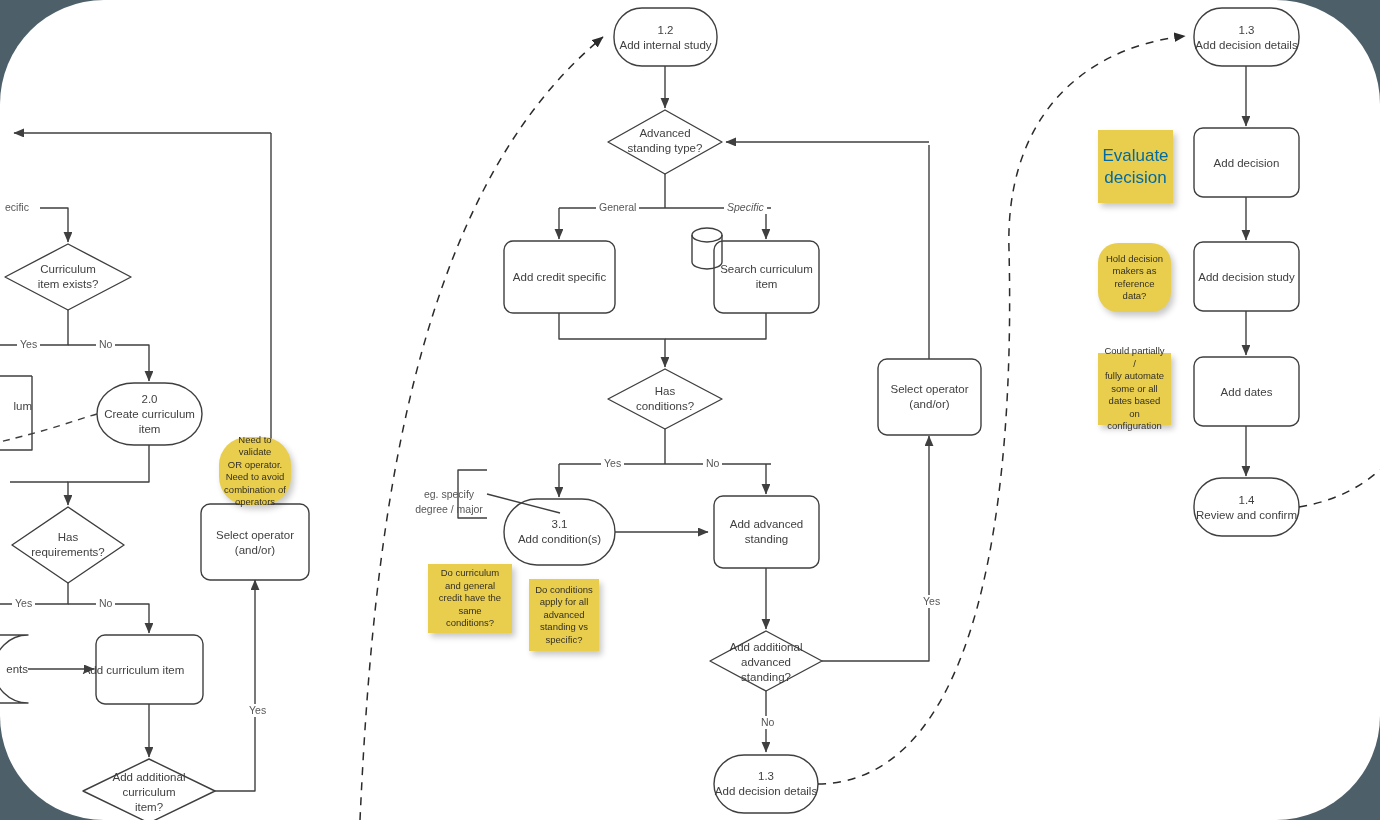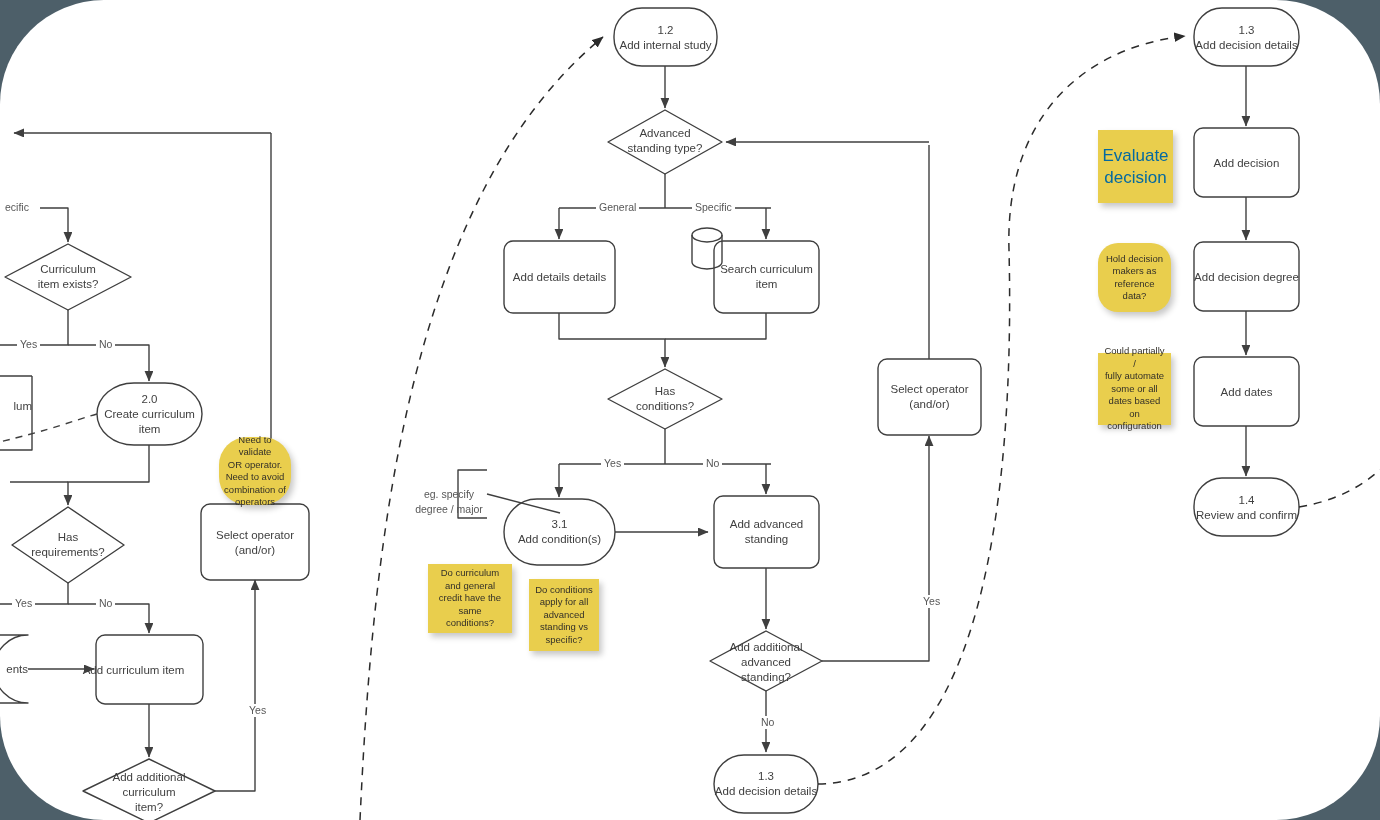--- a/index.html
+++ b/index.html
@@ -198,21 +198,21 @@
 Need to avoid
 combination of
 operators</div>
 
   <div class="nodelbl" style="left:614px;top:22px;width:103px;height:32px;">1.2
 Add internal study</div>
 
   <div class="nodelbl" style="left:610px;top:124px;width:110px;height:34px;">Advanced
 standing type?</div>
 
-  <div class="nodelbl" style="left:504px;top:268px;width:111px;height:18px;">Add details details</div>
+  <div class="nodelbl" style="left:504px;top:268px;width:111px;height:18px;">Add credit specific</div>
 
   <div class="nodelbl" style="left:714px;top:260px;width:105px;height:34px;">Search curriculum
 item</div>
 
   <div class="nodelbl" style="left:612px;top:382px;width:106px;height:34px;">Has
 conditions?</div>
 
   <div class="nodelbl" style="left:504px;top:516px;width:111px;height:32px;">3.1
 Add condition(s)</div>
 
@@ -226,41 +226,41 @@
   <div class="nodelbl" style="left:878px;top:380px;width:103px;height:34px;">Select operator
 (and/or)</div>
 
   <div class="nodelbl" style="left:714px;top:768px;width:104px;height:32px;">1.3
 Add decision details</div>
 
   <div class="nodelbl" style="left:410px;top:486px;width:78px;height:32px;color:#575757;font-size:10.5px;">eg. specify
 degree / major</div>
 
   <div class="edgelbl" style="left:596px;top:201px;">General</div>
-  <div class="edgelbl" style="left:692px;top:201px;">Specific</div>
+  <div class="edgelbl" style="left:724px;top:201px;font-style:italic;">Specific</div>
   <div class="edgelbl" style="left:601px;top:457px;">Yes</div>
   <div class="edgelbl" style="left:703px;top:457px;">No</div>
   <div class="edgelbl" style="left:920px;top:595px;">Yes</div>
   <div class="edgelbl" style="left:758px;top:716px;">No</div>
 
   <div class="note" style="left:428px;top:564px;width:84px;height:69px;">Do curriculum
 and general
 credit have the
 same
 conditions?</div>
   <div class="note" style="left:529px;top:579px;width:70px;height:72px;">Do conditions
 apply for all
 advanced
 standing vs
 specific?</div>
 
   <div class="nodelbl" style="left:1194px;top:22px;width:105px;height:32px;">1.3
 Add decision details</div>
   <div class="nodelbl" style="left:1194px;top:154px;width:105px;height:18px;">Add decision</div>
-  <div class="nodelbl" style="left:1190px;top:268px;width:113px;height:18px;">Add decision degree</div>
+  <div class="nodelbl" style="left:1190px;top:268px;width:113px;height:18px;">Add decision study</div>
   <div class="nodelbl" style="left:1194px;top:383px;width:105px;height:18px;">Add dates</div>
   <div class="nodelbl" style="left:1192px;top:492px;width:109px;height:32px;">1.4
 Review and confirm</div>
 
   <div class="note big" style="left:1098px;top:130px;width:75px;height:73px;">Evaluate
 decision</div>
   <div class="note" style="left:1098px;top:243px;width:73px;height:69px;border-radius:20px;">Hold decision
 makers as
 reference
 data?</div>

